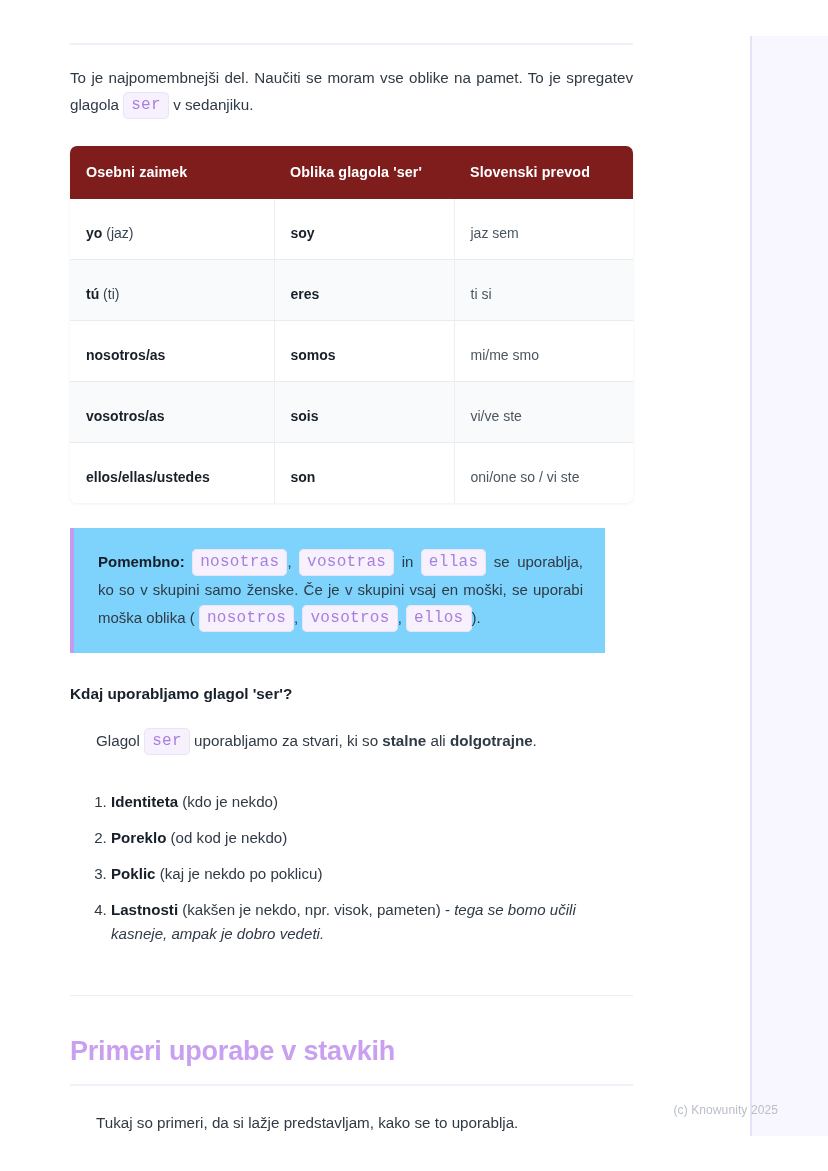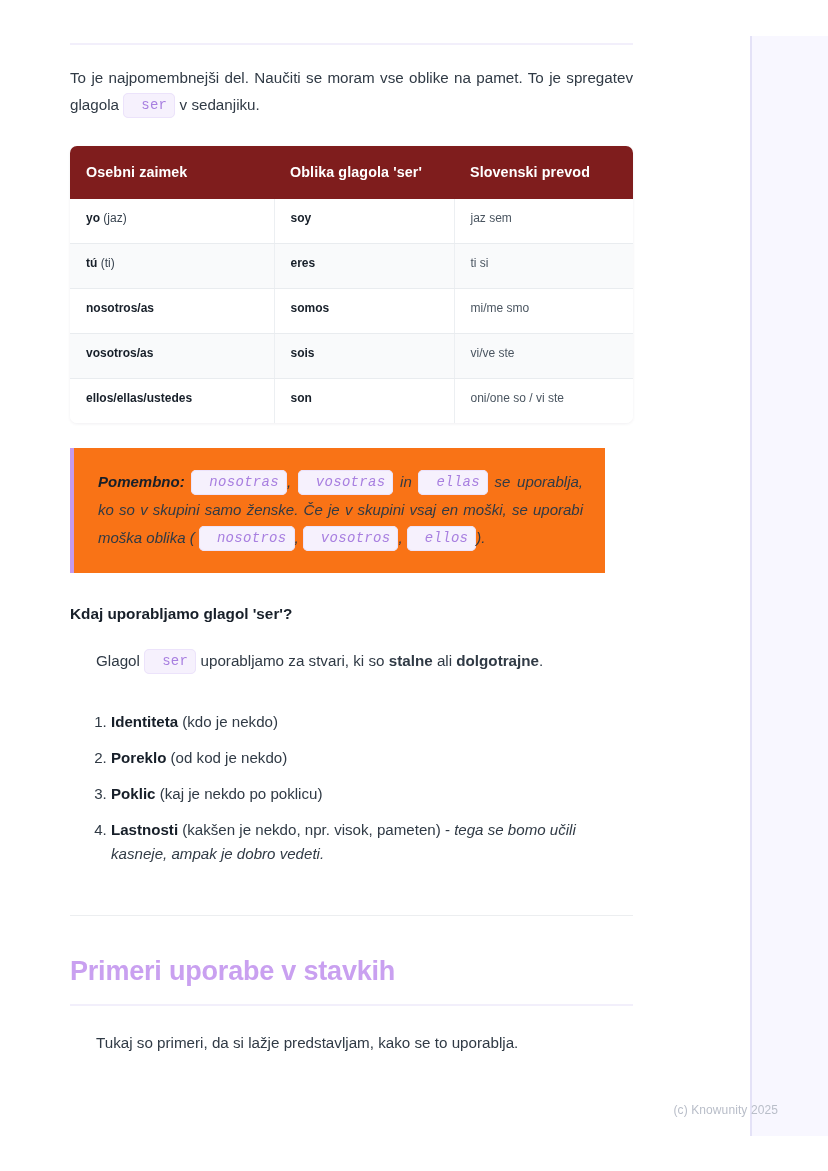--- a/index.html
+++ b/index.html
@@ -63,26 +63,26 @@
     line-height: 27px;
     color: #303a45;
     text-align: justify;
     margin: 0;
   }
   .para-left { text-align: left; margin-left: 26px; }
 
   
   .code {
     font-family: "Liberation Mono", monospace;
-    font-size: 14px;
+    font-size: 16px;
     color: #a87fe0;
     background: #f6f1fd;
     border: 1px solid #ece3fb;
     border-radius: 5px;
-    padding: 3px 7px 4px 17px;
+    padding: 3px 7px 4px 7px;
     vertical-align: 1px;
     white-space: nowrap;
     letter-spacing: 0.3px;
   }
 
   
   table.conj {
     width: 563px;
     border-collapse: collapse;
     table-layout: fixed;
@@ -97,44 +97,43 @@
   table.conj thead th {
     background: #7f1d1d;
     color: #ffffff;
     font-size: 14.3px;
     font-weight: 600;
     text-align: left;
     padding: 18px 16px 19px 16px;
     letter-spacing: 0.1px;
   }
   table.conj tbody td {
-    font-size: 12px;
+    font-size: 14px;
     color: #394450;
-    padding: 12px 16px 18px 16px;
+    padding: 26px 16px 18px 16px;
     border-bottom: 1px solid #e9ecef;
     border-right: 1px solid #eceff2;
     vertical-align: middle;
   }
   table.conj tbody td:last-child { border-right: 0; }
   table.conj tbody tr:last-child td { border-bottom: 0; }
   table.conj tbody tr:nth-child(odd)  { background: #ffffff; }
   table.conj tbody tr:nth-child(even) { background: #f9fafb; }
   table.conj td.k  { font-weight: 700; color: #171f29; }
   table.conj td.k .soft { font-weight: 400; color: #394450; }
   table.conj td.v  { font-weight: 700; color: #171f29; }
   table.conj td.t  { color: #4a5560; }
 
   
   .callout {
-    background: #f97316;
+    background: #7dd3fc;
     border-left: 4px solid #c49bef;
     padding: 20px 22px 21px 24px;
     width: 535px;
     box-sizing: border-box;
-    font-style: italic;
   }
   .callout p {
     margin: 0;
     font-size: 15px;
     line-height: 28px;
     color: #303a45;
     text-align: justify;
   }
   .callout b { font-weight: 700; color: #171f29; }
 

